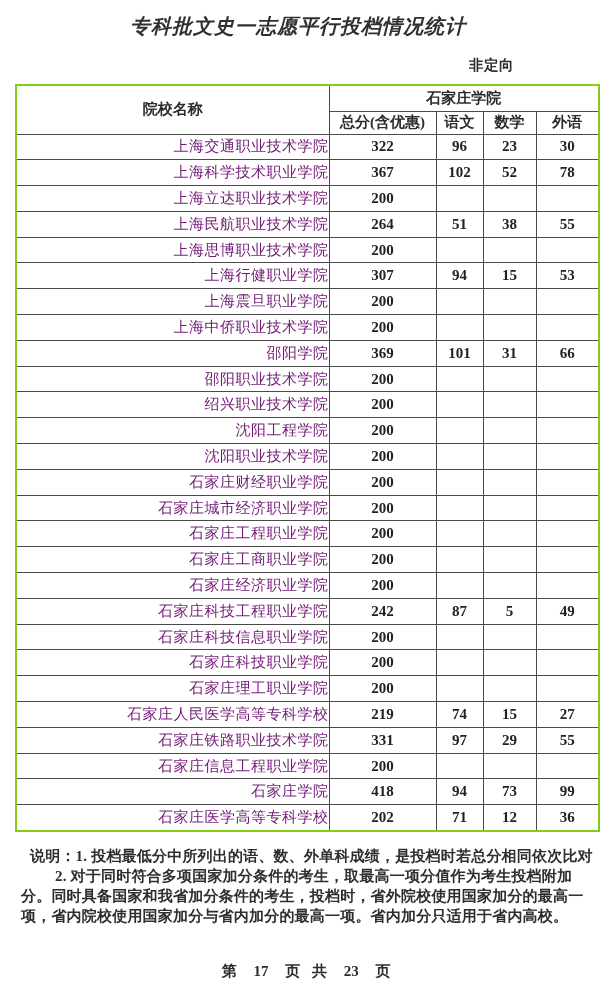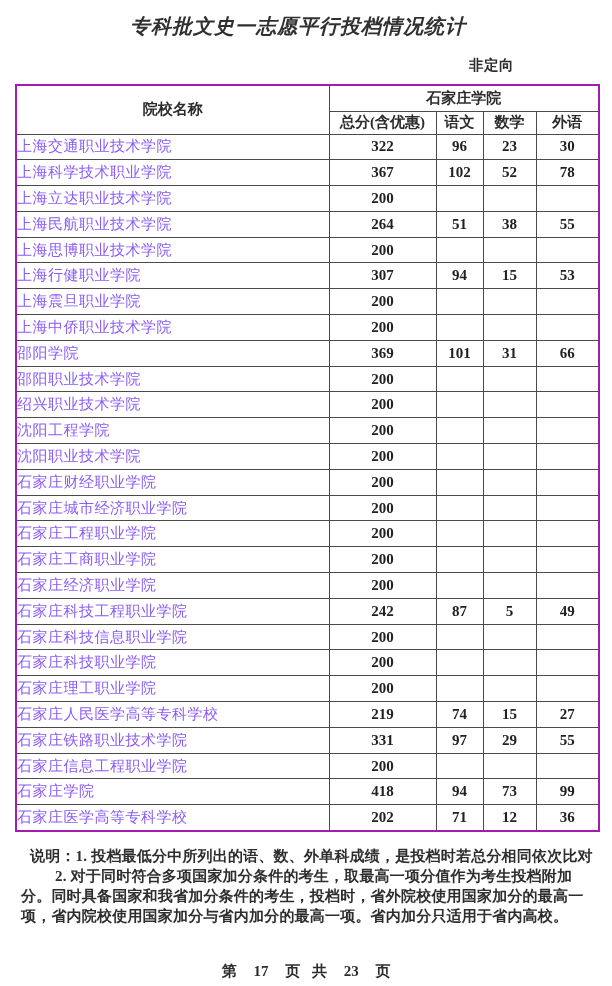--- a/index.html
+++ b/index.html
@@ -34,45 +34,45 @@
     letter-spacing: 0.5px;
     color: #2c2c2c;
   }
   table.score-table {
     position: absolute;
     top: 84px;
     left: 15px;
     width: 583px;
     border-collapse: collapse;
     table-layout: fixed;
-    border: 2px solid #a21caf;
+    border: 2px solid #84cc16;
   }
   table.score-table th,
   table.score-table td {
     border: 1px solid #4a4a4a;
     padding: 0;
     vertical-align: middle;
     overflow: hidden;
     white-space: nowrap;
   }
   table.score-table thead tr.group-row { height: 26px; }
   table.score-table thead tr.sub-row   { height: 23px; }
   table.score-table tbody tr           { height: 25.8px; }
   table.score-table th {
     font-size: 15px;
     font-weight: bold;
     text-align: center;
     color: #2c2c2c;
   }
   td.name {
-    text-align: left;
+    text-align: right;
     padding-left: 6px;
     font-size: 15px;
     letter-spacing: 0.5px;
-    color: #8b5cf6;
+    color: #701a75;
   }
   td.num {
     text-align: center;
     font-size: 15px;
     font-weight: bold;
     color: #222222;
   }
   .notes {
     position: absolute;
     top: 846px;

